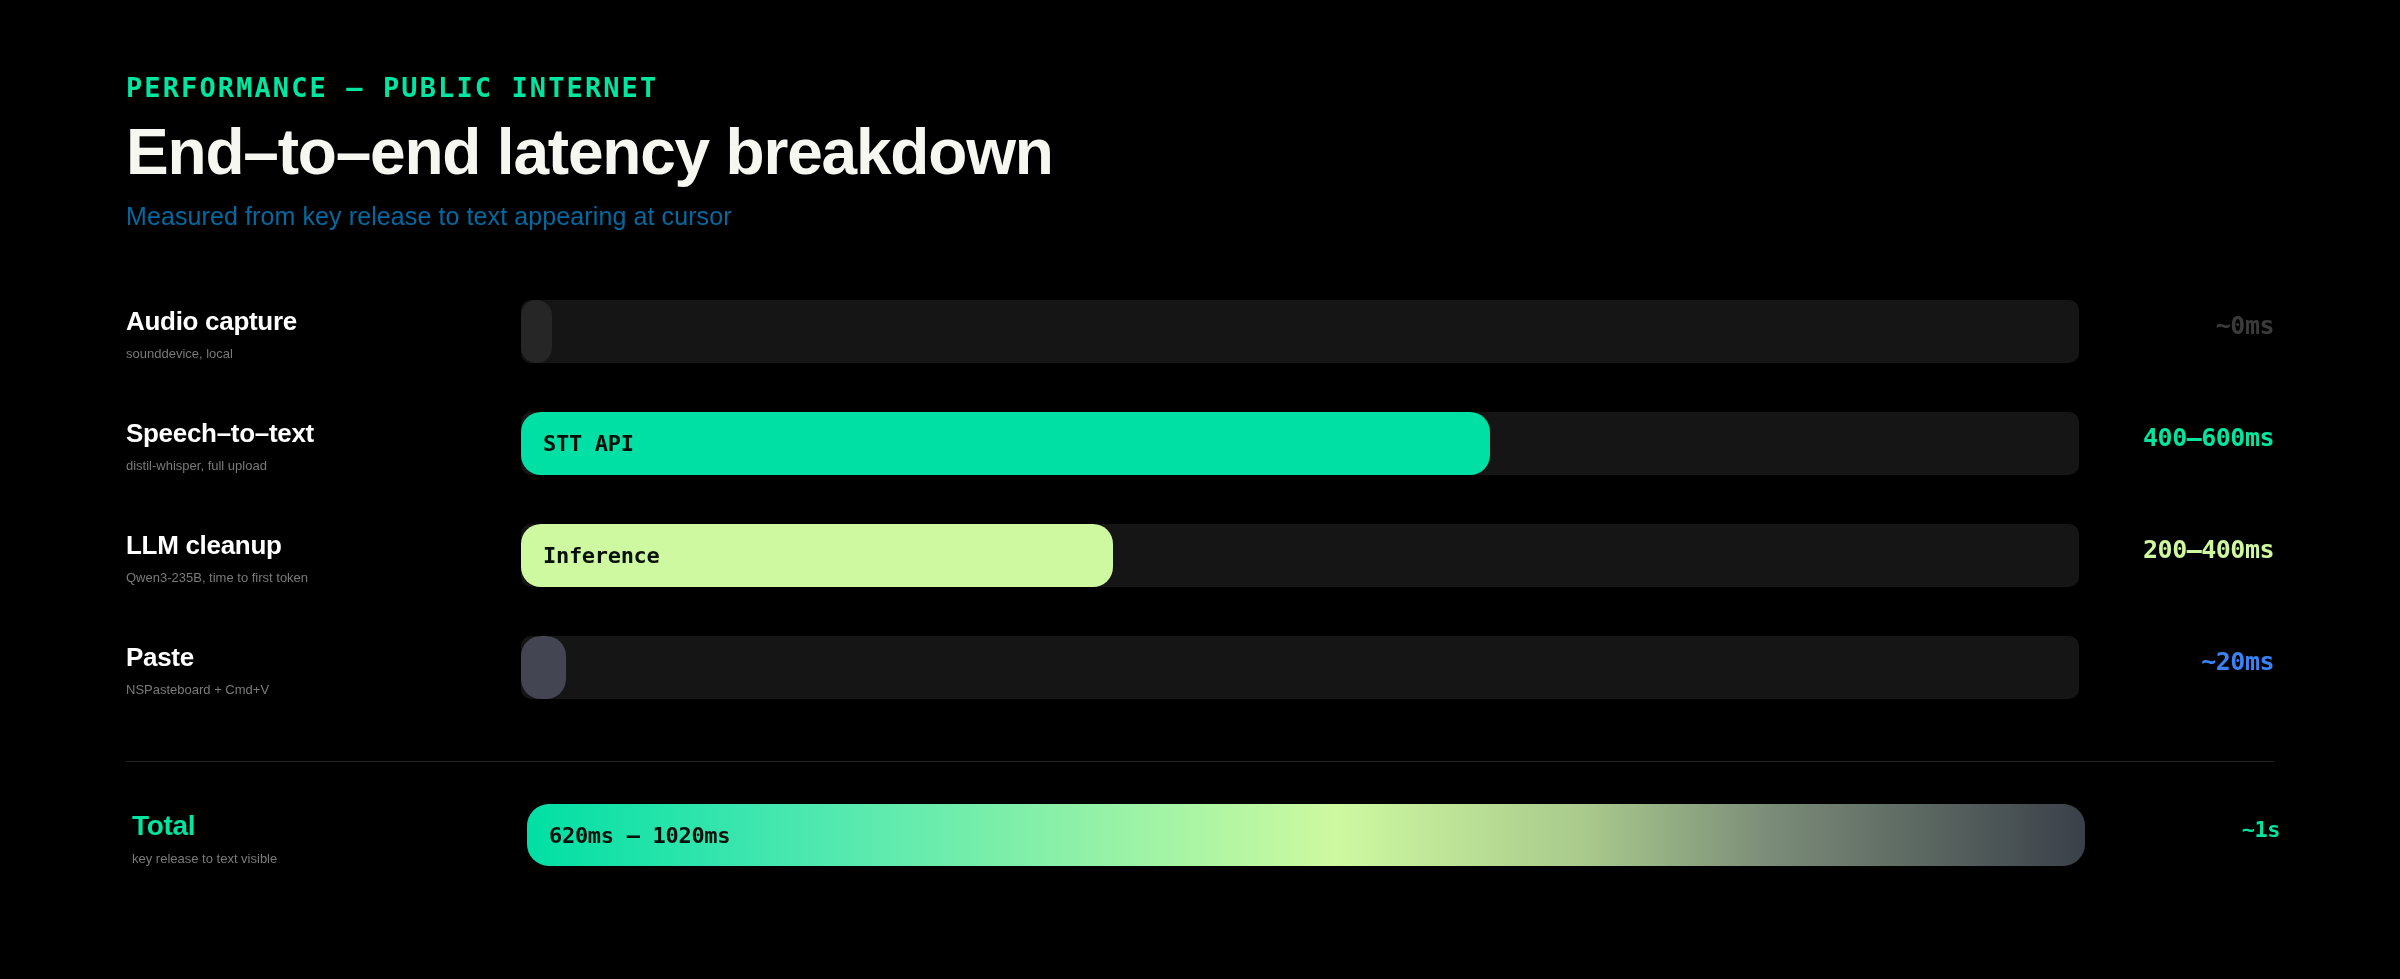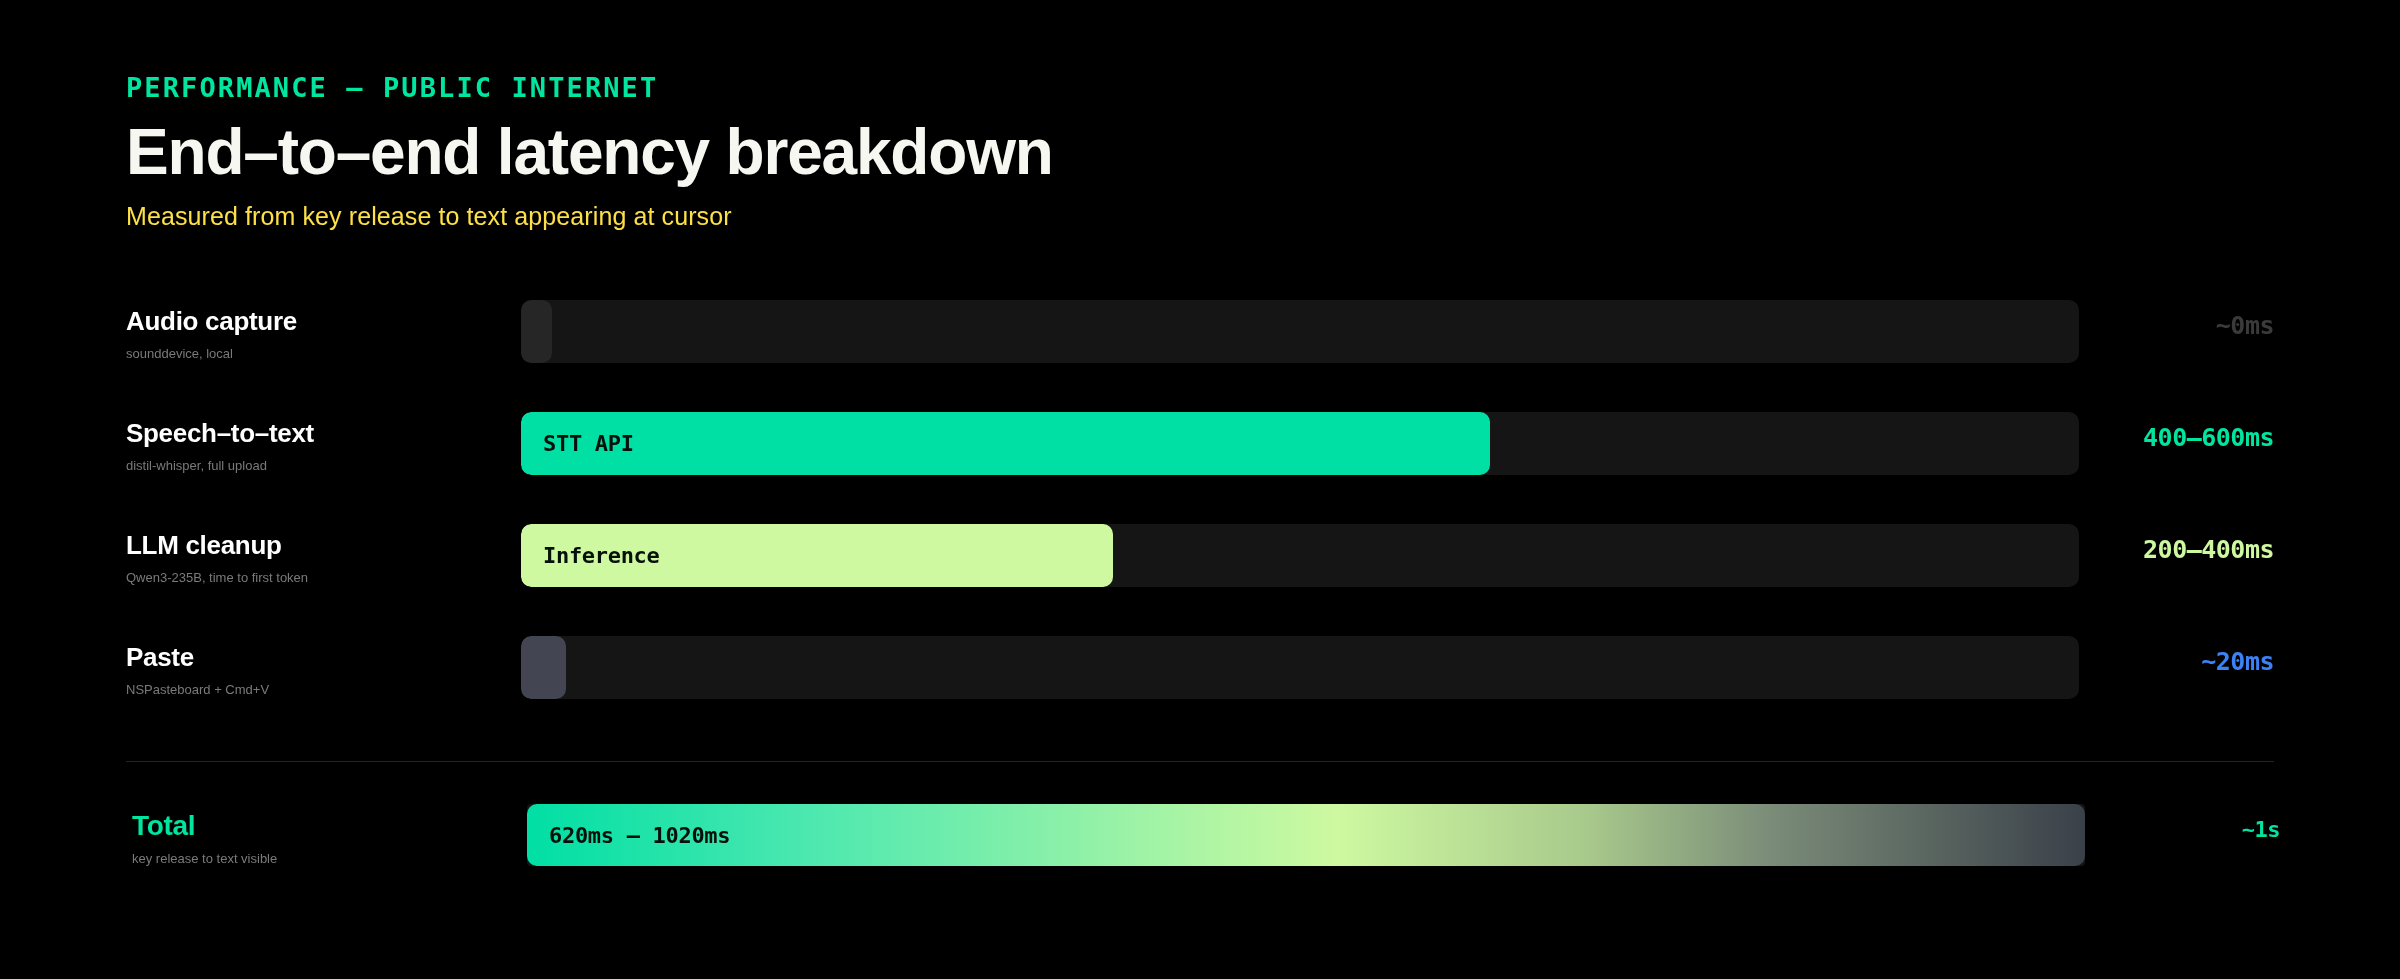--- a/index.html
+++ b/index.html
@@ -32,21 +32,21 @@
     font-weight:700;
     letter-spacing:-1.2px;
     color:#F7F7F2;
     white-space:nowrap;
     line-height:1.05;
   }
   .subtitle {
     margin-top:16px;
     font-size:25px;
     font-weight:400;
-    color:#fde047;
+    color:#0369a1;
     letter-spacing:0.1px;
     white-space:nowrap;
   }
 
   
   .rows { position:absolute; left:126px; top:296px; width:2148px; }
   .row {
     position:relative;
     display:flex;
     align-items:flex-start;
@@ -73,21 +73,21 @@
   .track {
     position:relative;
     height:63px;
     border-radius:10px;
     background:#151515;
     overflow:hidden;
   }
   .bar {
     position:absolute;
     left:0; top:0; bottom:0;
-    border-radius:10px;
+    border-radius:20px;
     display:flex;
     align-items:center;
   }
   .bar-label {
     padding-left:22px;
     font-family:"DejaVu Sans Mono", monospace;
     font-size:22px;
     font-weight:700;
     color:#07110C;
     letter-spacing:-0.3px;
@@ -120,21 +120,21 @@
   .total-row {
     position:absolute;
     left:132px; top:800px;
     width:2148px;
     display:flex;
     align-items:flex-start;
   }
   .total-track {
     position:relative;
     height:62px;
-    border-radius:4px;
+    border-radius:22px;
     background:#151515;
     overflow:hidden;
   }
   .total-bar {
     position:absolute;
     left:0; top:0; bottom:0; right:0;
     border-radius:10px;
     display:flex;
     align-items:center;
   }

